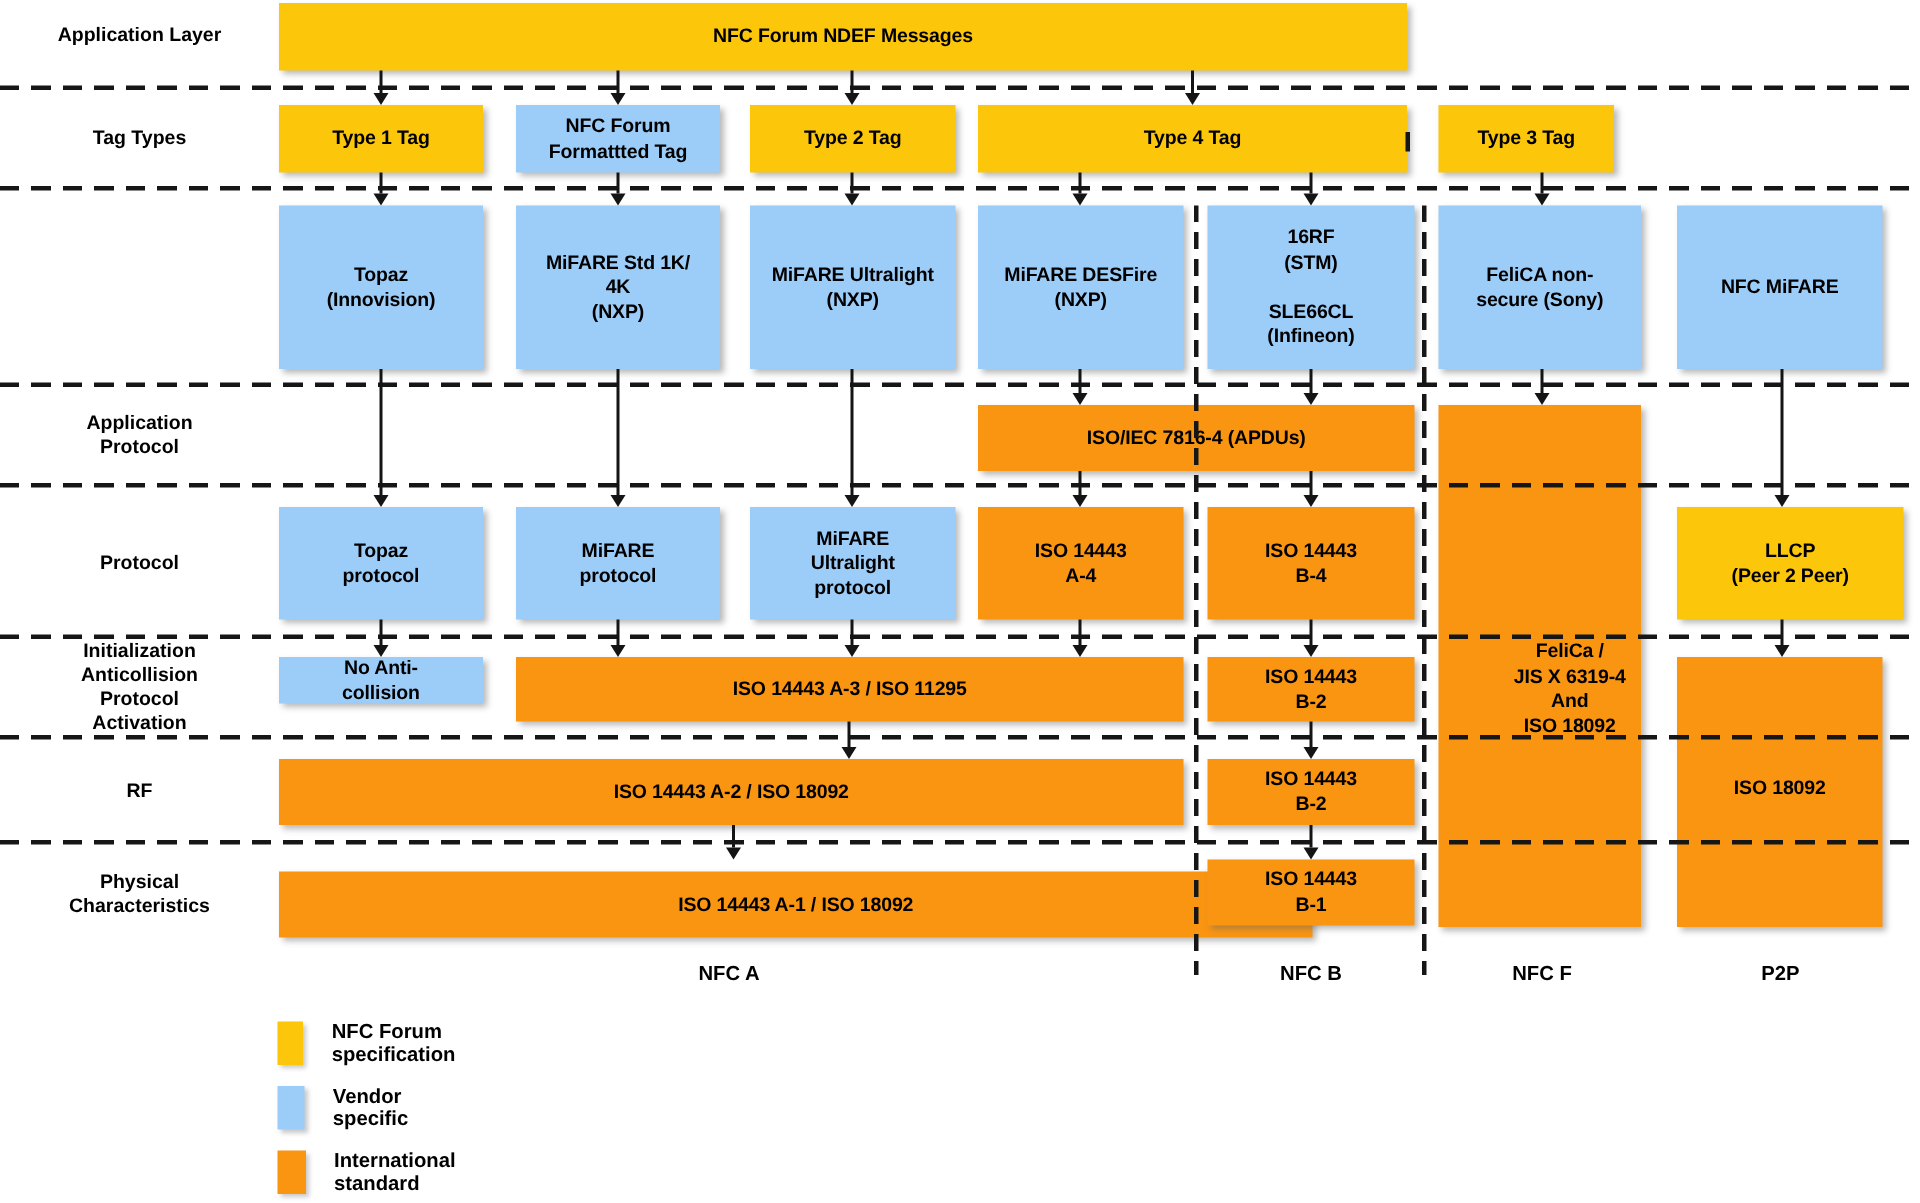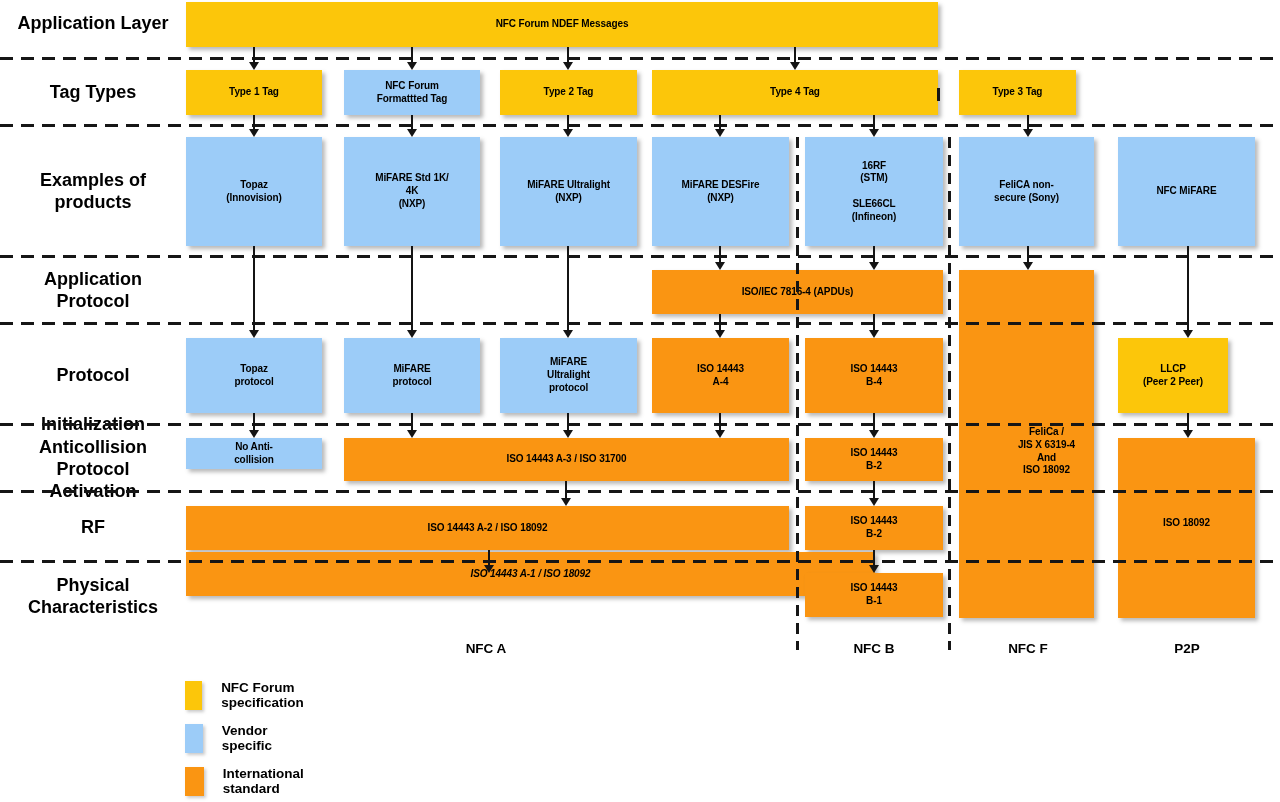--- a/index.html
+++ b/index.html
@@ -1,29 +1,29 @@
 <!DOCTYPE html>
 <html><head>
 <meta charset="utf-8">
 <style>
   html,body{margin:0;padding:0;background:#ffffff;}
   .canvas{position:relative;width:1280px;height:802px;background:#ffffff;overflow:hidden;
           font-family:"Liberation Sans","DejaVu Sans",sans-serif;color:#000;}
   .box{position:absolute;display:flex;align-items:center;justify-content:center;
-       text-align:center;font-weight:bold;font-size:10px;line-height:1.28;
+       text-align:center;font-weight:bold;font-size:13px;line-height:1.28;
        white-space:pre-line;letter-spacing:-0.1px;z-index:1;
        box-shadow:2.5px 2.5px 4px rgba(100,100,100,0.45);}
   .gold{background:#FCC60A;}
   .blue{background:#9CCCF8;}
   .orange{background:#FA9512;}
   .tallbox{align-items:flex-start;}
   .tallbox .inner{position:absolute;left:0;width:100%;text-align:center;
                   white-space:pre-line;z-index:6;}
   .rowlabel{position:absolute;left:2px;width:182px;display:flex;align-items:center;
-            justify-content:center;font-weight:bold;font-size:18px;line-height:1.24;
+            justify-content:center;font-weight:bold;font-size:13px;line-height:1.24;
             white-space:pre-line;text-align:center;z-index:2;}
   .collabel{position:absolute;width:120px;text-align:center;font-weight:bold;
             font-size:13.5px;z-index:2;}
   .hdash{position:absolute;left:0;width:1280px;height:3px;z-index:4;
          background:repeating-linear-gradient(90deg,#161616 0,#161616 13px,transparent 13px,transparent 21px);}
   .vdash{position:absolute;width:3px;z-index:4;
          background:repeating-linear-gradient(180deg,#161616 0,#161616 11px,transparent 11px,transparent 18px);}
   .tick{position:absolute;width:3px;background:#161616;z-index:4;}
   .ar{position:absolute;width:2px;background:#141414;z-index:5;}
   .ar::after{content:'';position:absolute;left:-4px;bottom:-8px;
@@ -34,22 +34,20 @@
   .swatch{width:29px;height:29px;box-shadow:2px 2px 3px rgba(120,120,120,0.4);}
   .legend-label{margin-left:19px;font-weight:bold;font-size:13.5px;}
 </style>
 </head>
 <body>
 
 <div class="canvas">
 
   <div class="rowlabel" style="top:13px;height:20px;">Application Layer</div>
   <div class="rowlabel" style="top:82px;height:20px;">Tag Types</div>
-  <div class="rowlabel" style="top:174px;height:34px;">Examples of
-products</div>
   <div class="rowlabel" style="top:273px;height:34px;">Application
 Protocol</div>
   <div class="rowlabel" style="top:365px;height:20px;">Protocol</div>
   <div class="rowlabel" style="top:428px;height:60px;">Initialization
 Anticollision
 Protocol
 Activation</div>
   <div class="rowlabel" style="top:517px;height:20px;">RF</div>
   <div class="rowlabel" style="top:579px;height:34px;">Physical
 Characteristics</div>
@@ -105,37 +103,37 @@
 protocol</div>
   <div class="box blue" style="left:344px;top:338px;width:136px;height:75px;">MiFARE
 protocol</div>
   <div class="box blue" style="left:500px;top:338px;width:137px;height:75px;">MiFARE
 Ultralight
 protocol</div>
   <div class="box orange" style="left:652px;top:338px;width:137px;height:75px;">ISO 14443
 A-4</div>
   <div class="box orange" style="left:805px;top:338px;width:138px;height:75px;">ISO 14443
 B-4</div>
-  <div class="box gold" style="left:1118px;top:338px;width:110px;height:75px;">LLCP
+  <div class="box gold" style="left:1118px;top:338px;width:151px;height:75px;">LLCP
 (Peer 2 Peer)</div>
 
   <div class="box blue" style="left:186px;top:438px;width:136px;height:31px;">No Anti-
 collision</div>
-  <div class="box orange" style="left:344px;top:438px;width:445px;height:43px;">ISO 14443 A-3 / ISO 31700</div>
+  <div class="box orange" style="left:344px;top:438px;width:445px;height:43px;">ISO 14443 A-3 / ISO 11295</div>
   <div class="box orange" style="left:805px;top:438px;width:138px;height:43px;">ISO 14443
 B-2</div>
   <div class="box orange tallbox" style="left:1118px;top:438px;width:137px;height:180px;">
     <span class="inner" style="top:79px;">ISO 18092</span>
   </div>
 
   <div class="box orange" style="left:186px;top:506px;width:603px;height:44px;">ISO 14443 A-2 / ISO 18092</div>
   <div class="box orange" style="left:805px;top:506px;width:138px;height:44px;">ISO 14443
 B-2</div>
 
-  <div class="box orange" style="left:186px;top:552px;width:689px;height:44px;font-style:italic;">ISO 14443 A-1 / ISO 18092</div>
+  <div class="box orange" style="left:186px;top:581px;width:689px;height:44px;">ISO 14443 A-1 / ISO 18092</div>
   <div class="box orange" style="left:805px;top:573px;width:138px;height:44px;">ISO 14443
 B-1</div>
 
   <div class="ar" style="left:253px;top:47px;height:15px;"></div>
   <div class="ar" style="left:411px;top:47px;height:15px;"></div>
   <div class="ar" style="left:567px;top:47px;height:15px;"></div>
   <div class="ar" style="left:794px;top:47px;height:15px;"></div>
   <div class="ar" style="left:253px;top:115px;height:14px;"></div>
   <div class="ar" style="left:411px;top:115px;height:14px;"></div>
   <div class="ar" style="left:567px;top:115px;height:14px;"></div>

